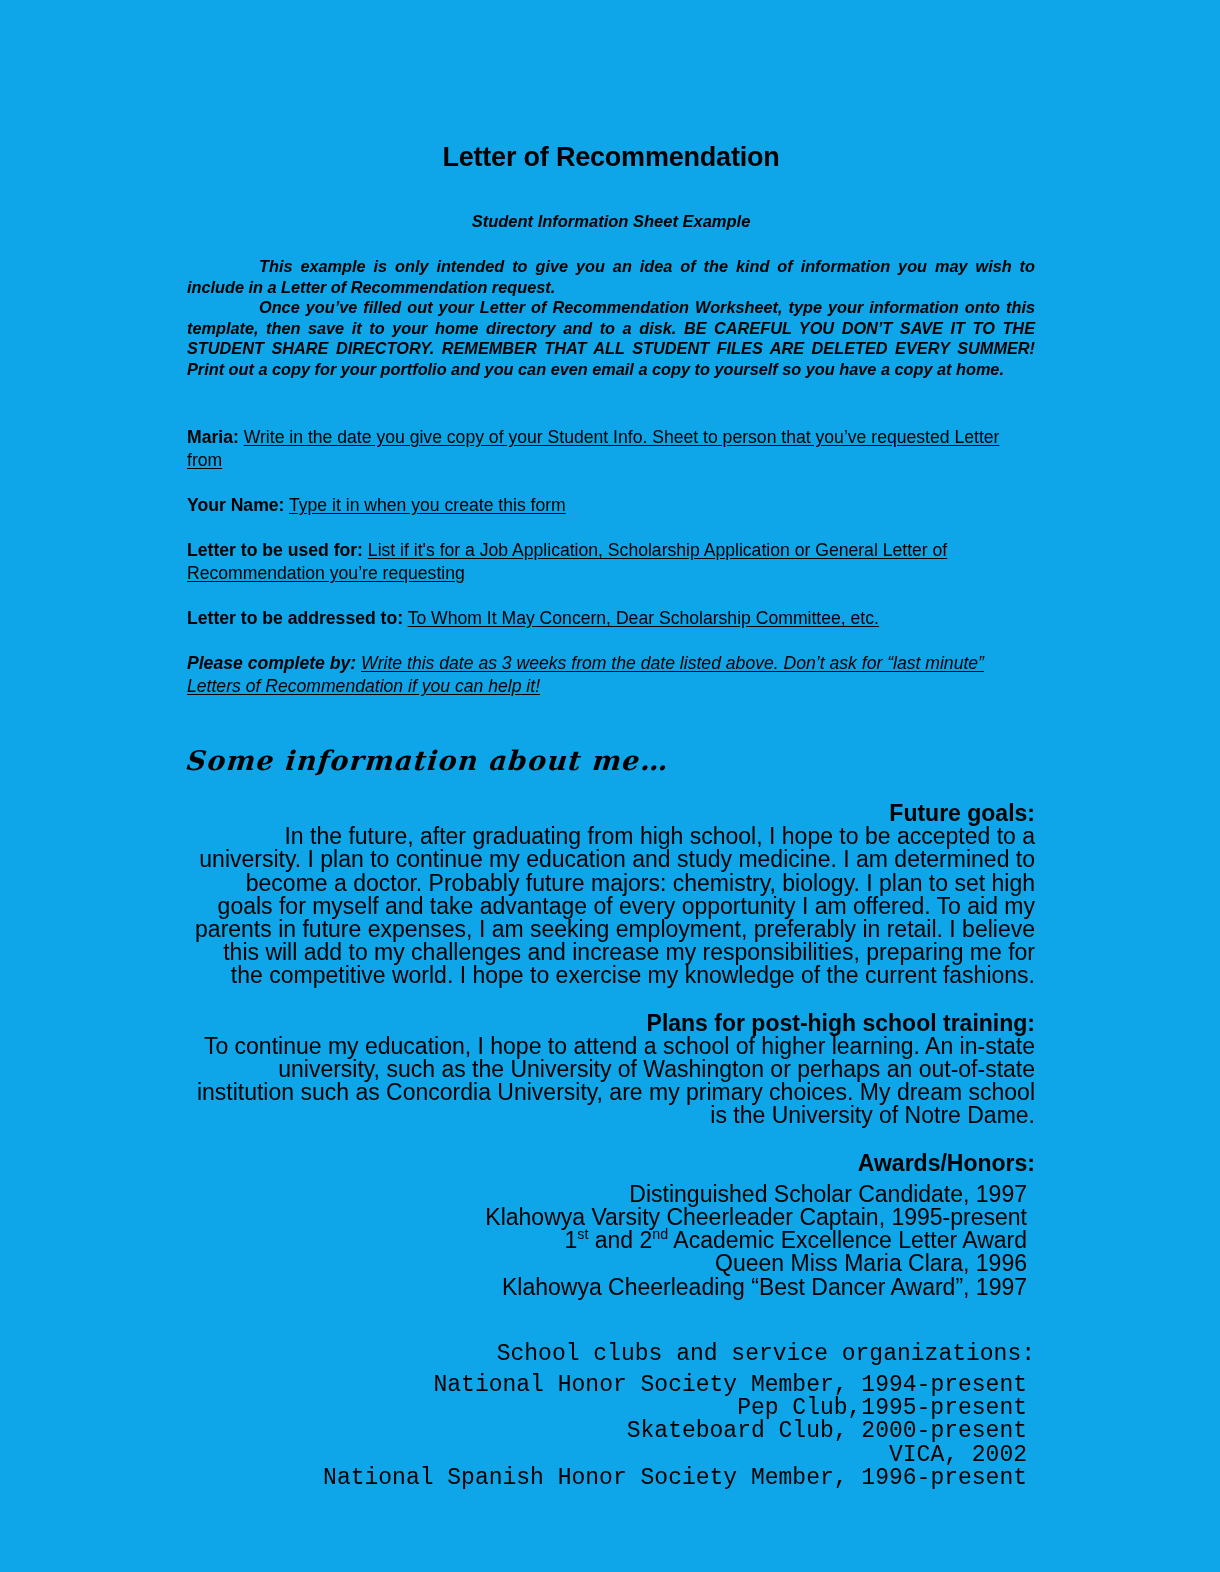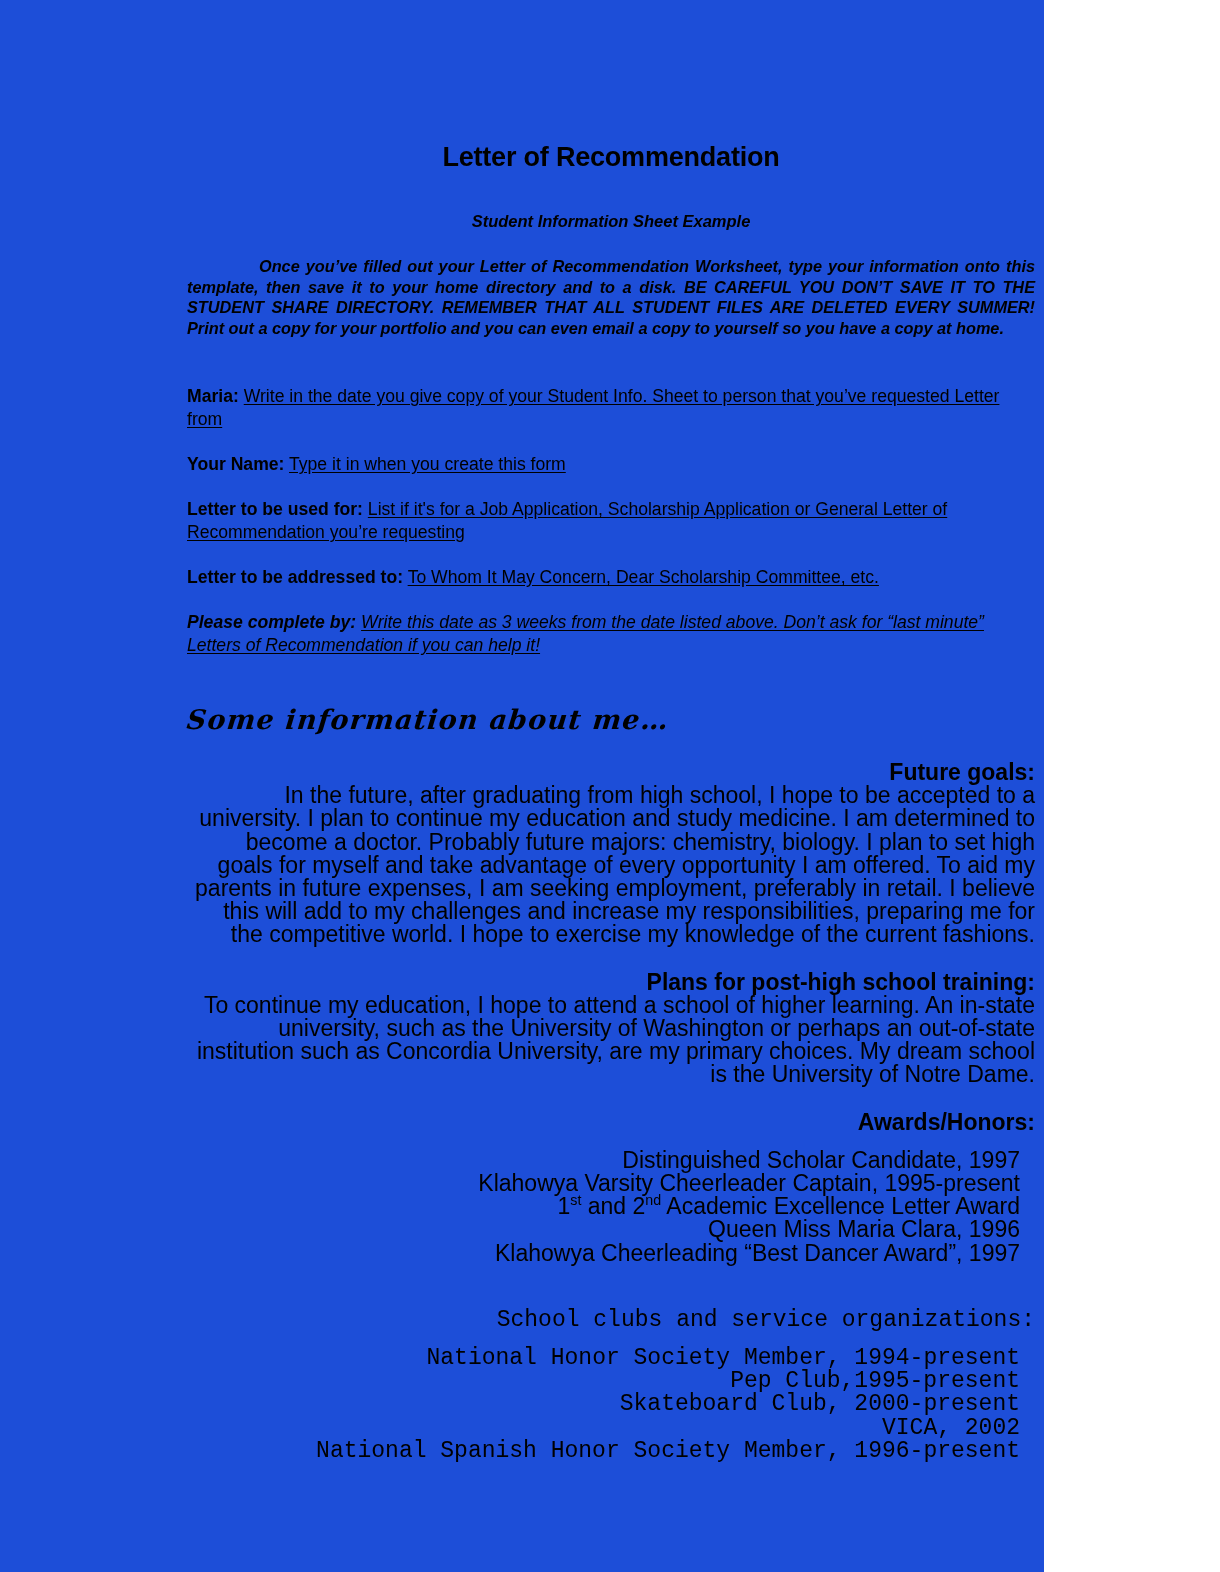--- a/index.html
+++ b/index.html
@@ -9,23 +9,23 @@
   }
   body {
     width: 1220px;
     height: 1572px;
     font-family: "Liberation Sans", sans-serif;
     color: #000000;
     -webkit-font-smoothing: antialiased;
   }
   .page {
     position: relative;
-    width: 1044px;
+    width: 1220px;
     height: 1572px;
-    background: #1d4ed8;
+    background: #0ea5e9;
     overflow: hidden;
   }
   .content {
     position: absolute;
     left: 187px;
     top: 140px;
     width: 848px;
   }
 
   
@@ -102,21 +102,21 @@
     font-weight: bold;
     margin: 0;
   }
   .section-heading.plain {
     font-weight: normal;
   }
   .section-body {
     margin: 0;
   }
   .section-list {
-    margin: 15px;
+    margin: 8px;
     padding: 0;
     list-style: none;
   }
   .section-list li {
     margin: 0;
   }
   sup {
     font-size: 0.62em;
     vertical-align: super;
     line-height: 0;
@@ -127,20 +127,21 @@
 <body>
 
 <div class="page">
   <div class="content">
 
     <h1 class="doc-title">Letter of Recommendation</h1>
 
     <div class="doc-subtitle">Student Information Sheet Example</div>
 
     <div class="intro">
+      <p>This example is only intended to give you an idea of the kind of information you may wish to include in a Letter of Recommendation request.</p>
       <p>Once you’ve filled out your Letter of Recommendation Worksheet, type your information onto this template, then save it to your home directory and to a disk. BE CAREFUL YOU DON’T SAVE IT TO THE STUDENT SHARE DIRECTORY. REMEMBER THAT ALL STUDENT FILES ARE DELETED EVERY SUMMER! Print out a copy for your portfolio and you can even email a copy to yourself so you have a copy at home.</p>
     </div>
 
     <div class="fields">
 
       <div class="field">
         <span class="field-label">Maria:</span>
         <span class="field-value">Write in the date you give copy of your Student Info. Sheet to person that you’ve requested Letter from</span>
       </div>
 

